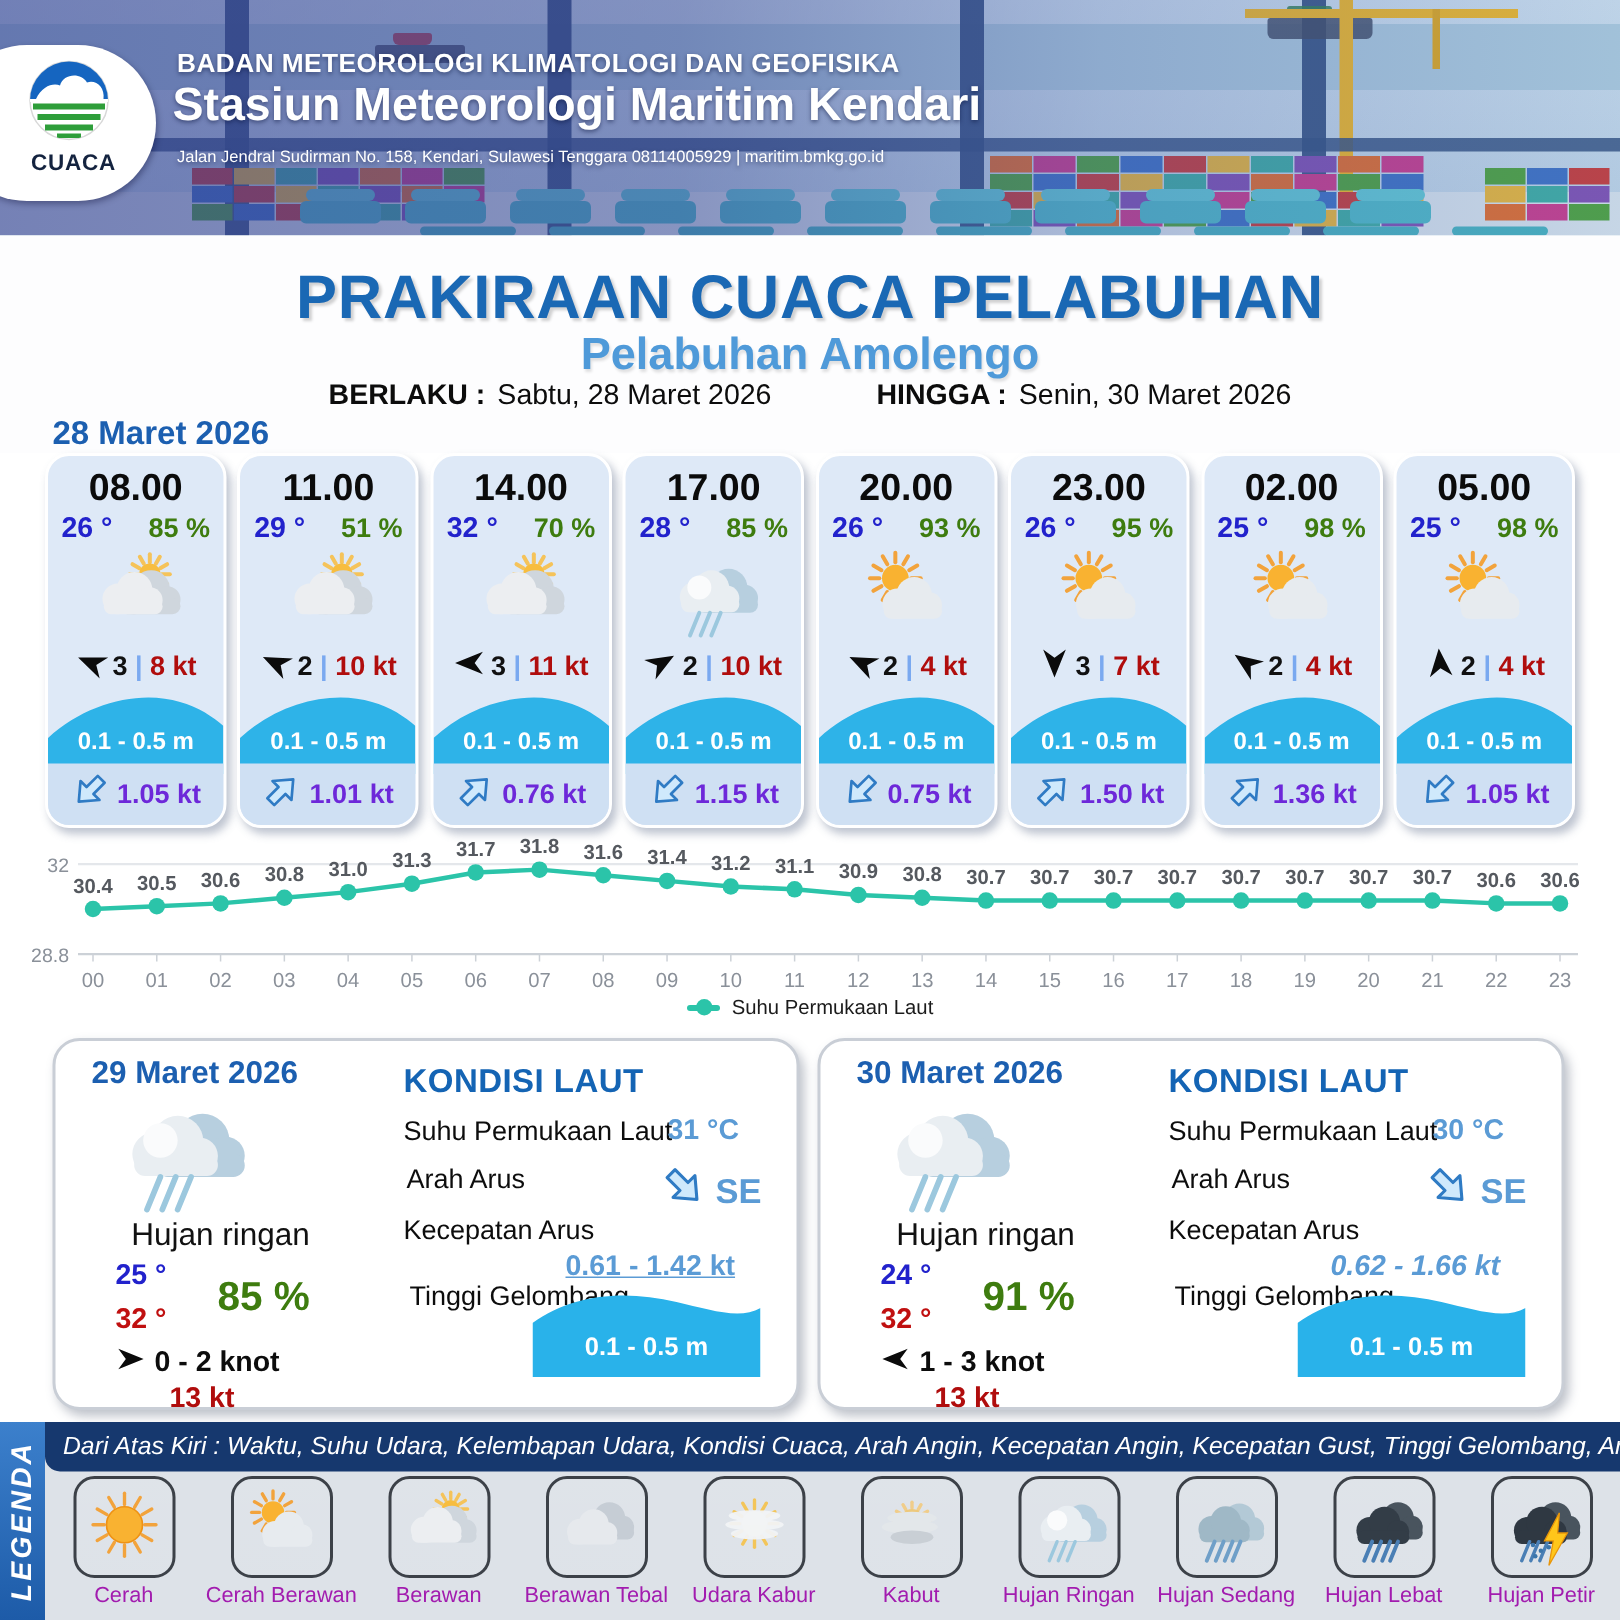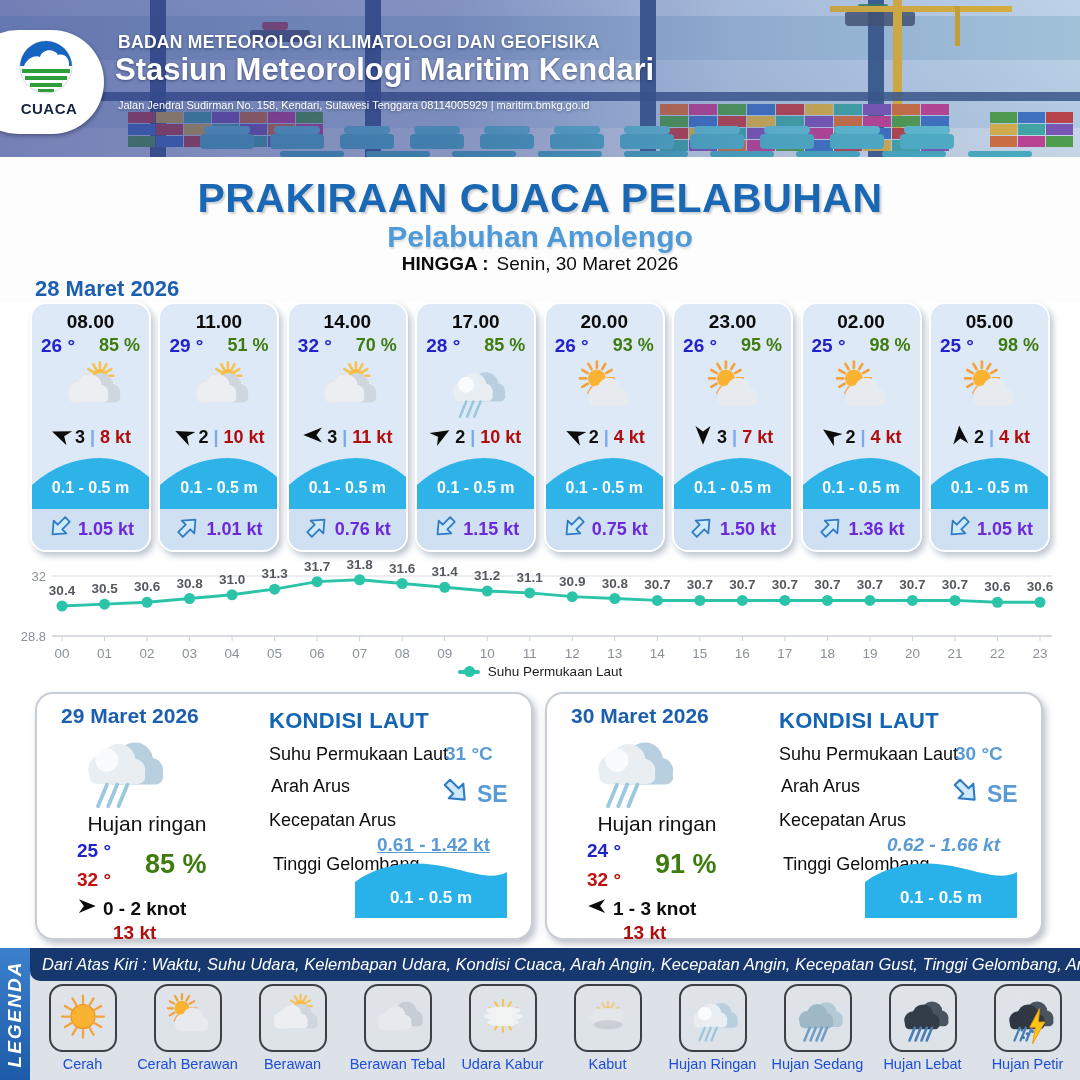--- a/index.html
+++ b/index.html
@@ -37,21 +37,21 @@
          color:#4f9ad9;text-shadow:1px 2px 2px rgba(0,0,0,.12);}
   .t-valid{position:absolute;left:0;top:96px;width:1080px;display:flex;justify-content:center;gap:70px;
            font-size:19px;color:#0c0c0c;}
   .t-valid b{font-weight:800;margin-right:8px;}
   .f-date{position:absolute;left:35px;top:119px;font-size:22px;font-weight:bold;color:#1c5fb0;}
 
   
   .cards-row{position:absolute;left:30px;top:302px;width:1020px;height:252px;display:flex;justify-content:space-between;}
   .fcard{position:relative;width:121px;height:250px;background:#dee9f7;border:2px solid #fff;border-radius:16px;
          box-shadow:3px 4px 6px rgba(110,125,150,.45);box-sizing:border-box;overflow:hidden;}
-  .fc-time{margin-top:7px;text-align:center;font-size:19px;font-weight:bold;color:#0b0b0b;}
+  .fc-time{margin-top:7px;text-align:center;font-size:25px;font-weight:bold;color:#0b0b0b;}
   .fc-temps{display:flex;justify-content:space-between;padding:2px 9px 0 9px;}
   .fc-temp{font-size:19px;font-weight:bold;color:#2222cc;}
   .fc-hum{font-size:18px;font-weight:bold;color:#3e7c0f;}
   .fc-icon{height:66px;display:flex;justify-content:center;align-items:center;}
   .fc-wind{height:28px;display:flex;justify-content:center;align-items:center;gap:3px;font-size:18px;font-weight:bold;color:#111;}
   .fc-wind .sep{color:#7aa9f0;margin:0 2px;font-weight:bold;}
   .fc-wind .spd{color:#b00d0d;}
   .fc-wave{position:relative;height:56px;margin-top:2px;}
   .fc-wave svg{position:absolute;left:0;top:0;}
   .fc-wave span{position:absolute;left:0;top:26px;width:100%;text-align:center;font-size:16px;font-weight:bold;color:#fff;}
@@ -92,21 +92,21 @@
   .lg-strip{position:absolute;left:0;top:0;width:30px;height:132px;background:linear-gradient(#3c80cc,#1d5ba8);
             display:flex;align-items:center;justify-content:center;}
   .lg-strip span{transform:rotate(-90deg);font-size:19px;font-weight:bold;font-style:italic;color:#fff;letter-spacing:2px;white-space:nowrap;}
   .lg-topbar{position:absolute;left:30px;top:0;width:1050px;height:33px;background:#16386e;border-radius:0 0 0 10px;
              display:flex;align-items:center;padding-left:12px;box-sizing:border-box;}
   .lg-topbar span{color:#fff;font-style:italic;font-size:16.5px;white-space:nowrap;}
   .lg-items{position:absolute;left:30px;top:36px;width:1050px;height:96px;display:flex;justify-content:space-around;align-items:flex-start;}
   .lg-item{display:flex;flex-direction:column;align-items:center;width:92px;}
   .lg-box{width:64px;height:64px;border:2.5px solid #3c4148;border-radius:14px;background:linear-gradient(#fdfdfd10,#ffffff05);
           display:flex;align-items:center;justify-content:center;}
-  .lg-label{margin-top:4px;font-size:14.5px;color:#1d4ed8;white-space:nowrap;}
+  .lg-label{margin-top:4px;font-size:14.5px;color:#a21caf;white-space:nowrap;}
 </style>
 </head>
 <body>
 
 <div id="page">
 
   <div class="header">
     <div class="h-water"></div>
     <div class="h-floor"></div>
     <div id="h-decor">
@@ -249,20 +249,21 @@
         </g>
       </svg>
       <div class="logo-text">CUACA</div>
     </div>
   </div>
 
   <div class="titlebar">
     <div class="t-main">PRAKIRAAN CUACA PELABUHAN</div>
     <div class="t-sub">Pelabuhan Amolengo</div>
     <div class="t-valid">
+      <div><b>BERLAKU :</b><span>Sabtu, 28 Maret 2026</span></div>
       <div><b>HINGGA :</b><span>Senin, 30 Maret 2026</span></div>
     </div>
     <div class="f-date">28 Maret 2026</div>
   </div>
 
   <div class="cards-row" id="cards-row">
       <div class="fcard">
         <div class="fc-time">08.00</div>
     <div class="fc-temps">
       <span class="fc-temp">26 °</span>

